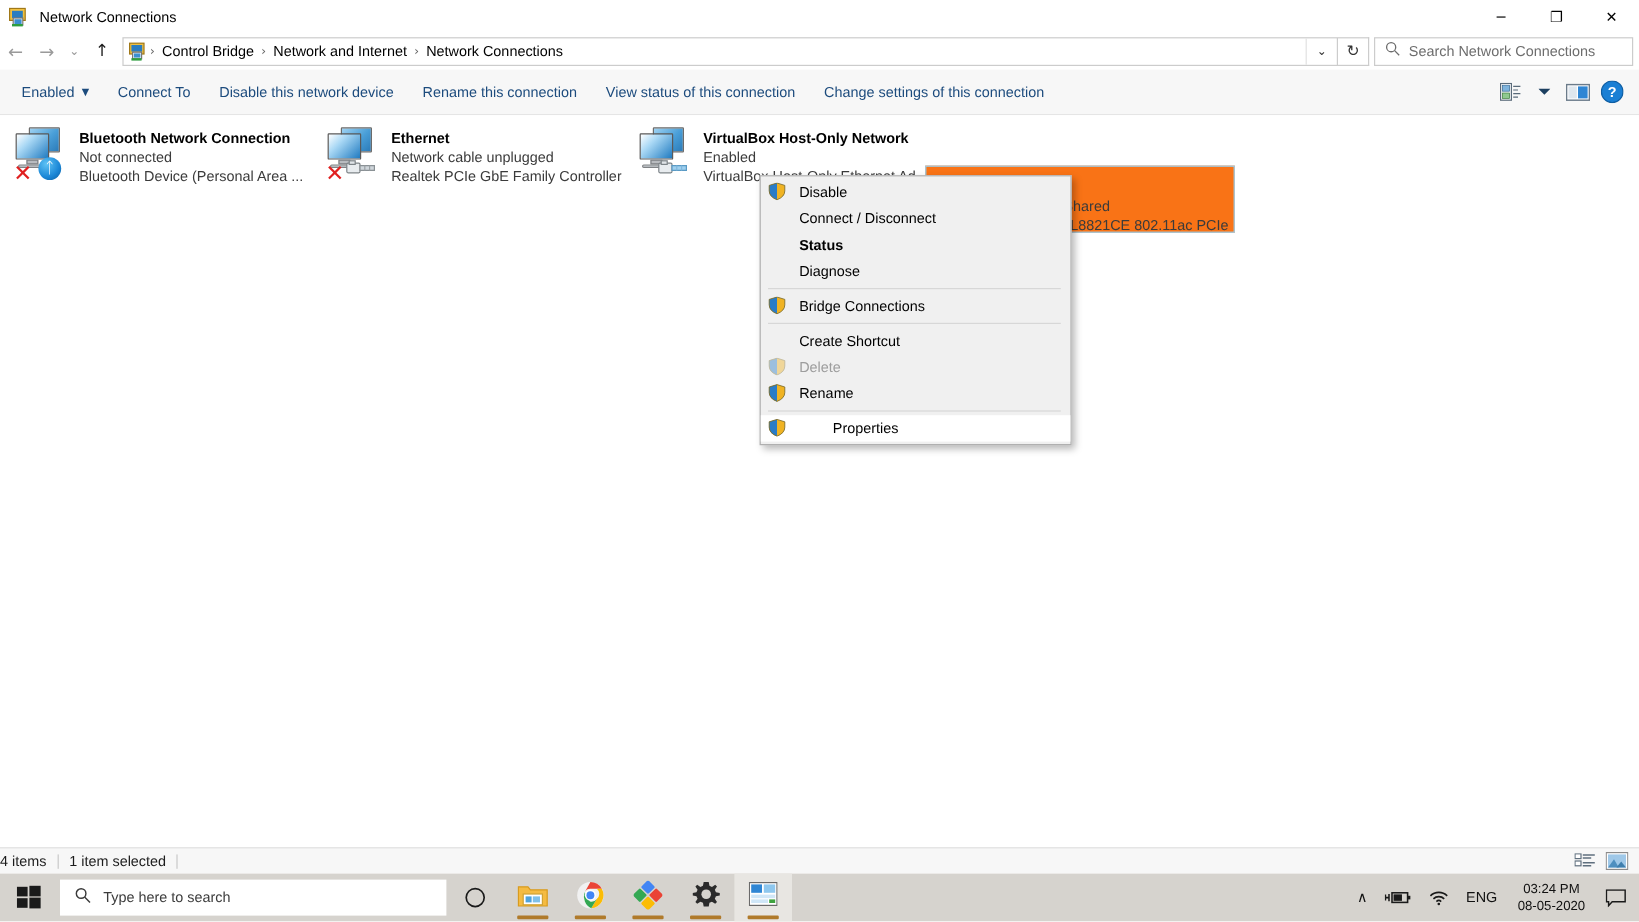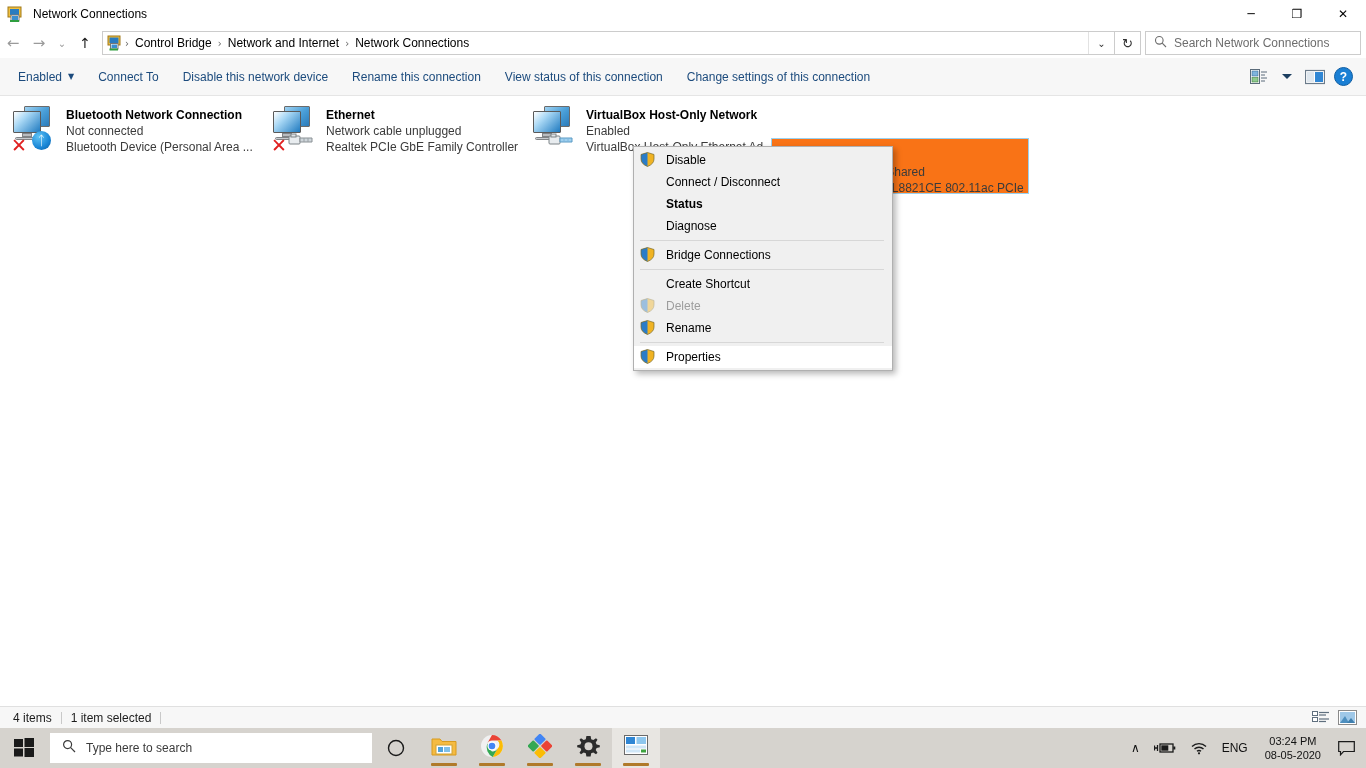--- a/index.html
+++ b/index.html
@@ -160,38 +160,38 @@
   .ctxmenu {
     position: absolute; left: 633px; top: 146px; width: 260px;
     background: #f0f0f0; border: 1px solid #b0b0b0;
     box-shadow: 3px 3px 6px rgba(0,0,0,0.28);
     padding: 2px 0; z-index: 50;
   }
   .ctx-item {
     height: 22px; display: flex; align-items: center; padding-left: 6px;
     font-size: 12px; color: #000;
   }
-  .ctx-item.highlighted { background: #ffffff; }
+  .ctx-item.highlighted { background: #ffffff; gap: 28px; }
   .ctx-item.disabled { color: #9d9d9d; }
   .ctx-item.bold { font-weight: bold; }
   .ctx-ico { width: 16px; height: 16px; margin-right: 10px; flex: 0 0 auto; position: relative;}
   .ctx-sep {
     height: 1px; background: #d7d7d7; margin: 3px 8px 3px 6px;
   }
   
   .shield { width: 15px; height: 15px; position: relative; }
   .shield.faded { opacity: 0.42; }
 
   
   .statusbar {
     position: absolute; top: 706px; left: 0; width: 1366px; height: 22px;
     background: #f7f7f7; border-top: 1px solid #e0e0e0;
     display: flex; align-items: center;
   }
-  .status-text { font-size: 12px; color: #1c1c1c; margin-left: 13px; white-space: nowrap;}
+  .status-text { font-size: 12px; color: #1c1c1c; white-space: nowrap;}
   .status-div { width:1px; height:12px; background:#c9c9c9; margin:0 9px; }
   .status-right { margin-left: auto; display: flex; align-items: center; padding-right: 8px; gap: 4px;}
   .view-btn { width: 22px; height: 18px; display:flex; align-items:center; justify-content:center;}
 
   
   .taskbar {
     position: absolute; top: 728px; left: 0; width: 1366px; height: 40px;
     background: #d6d3ce; display: flex; align-items: center;
   }
   .start-btn {

